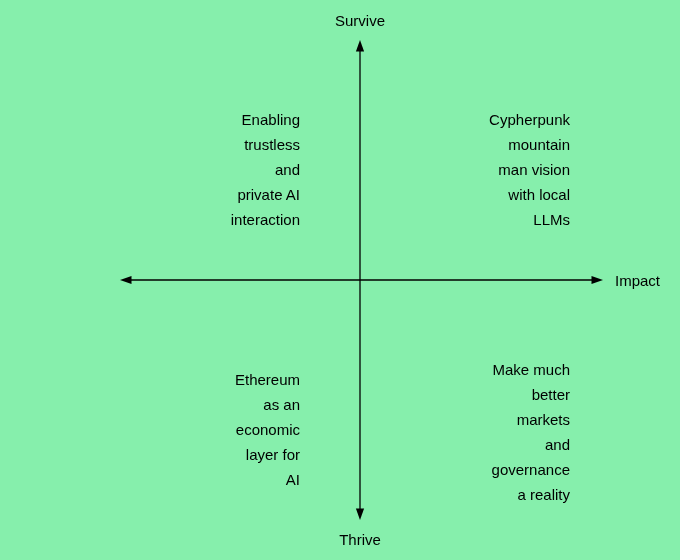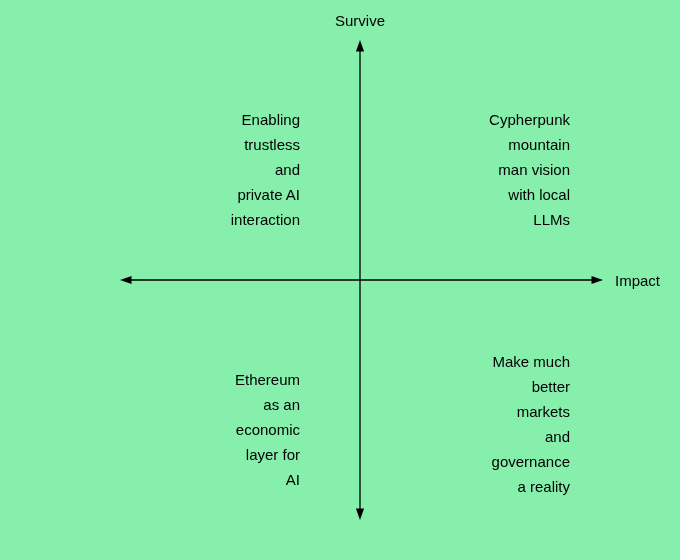--- a/index.html
+++ b/index.html
@@ -40,40 +40,41 @@
     text-align: right;
     line-height: 25px;
   }
   .pos-survive        { left: 300px; top: 12px; }
   .pos-thrive         { left: 300px; top: 531px; }
   .pos-infrastructure { left: 12px;  top: 272px; }
   .pos-impact         { left: 615px; top: 272px; text-align: center; }
   .pos-tl { left: 160px; top: 107px; }
   .pos-tr { left: 430px; top: 107px; }
   .pos-bl { left: 160px; top: 367px; }
-  .pos-br { left: 430px; top: 349px; }
+  .pos-br { left: 430px; top: 357px; }
 </style>
 </head>
 <body>
 
 <div class="canvas">
 
   <svg class="axes-svg" width="680" height="560" viewBox="0 0 680 560">
 
     <line x1="360" y1="47" x2="360" y2="513" stroke="#000000" stroke-width="1.3"></line>
     <polygon points="360,40 355.9,51.5 364.1,51.5" fill="#000000"></polygon>
     <polygon points="360,520 355.9,508.5 364.1,508.5" fill="#000000"></polygon>
 
     <line x1="127" y1="280" x2="596" y2="280" stroke="#000000" stroke-width="1.3"></line>
     <polygon points="120,280 131.5,275.9 131.5,284.1" fill="#000000"></polygon>
     <polygon points="603,280 591.5,275.9 591.5,284.1" fill="#000000"></polygon>
   </svg>
 
   <div class="txt axis-label centered pos-survive">Survive</div>
 
+  <div class="txt axis-label centered pos-thrive">Thrive</div>
 
 
   <div class="txt axis-label pos-impact">Impact</div>
 
   <div class="txt quad-text pos-tl">Enabling
 trustless
 and
 private AI
 interaction</div>
 

